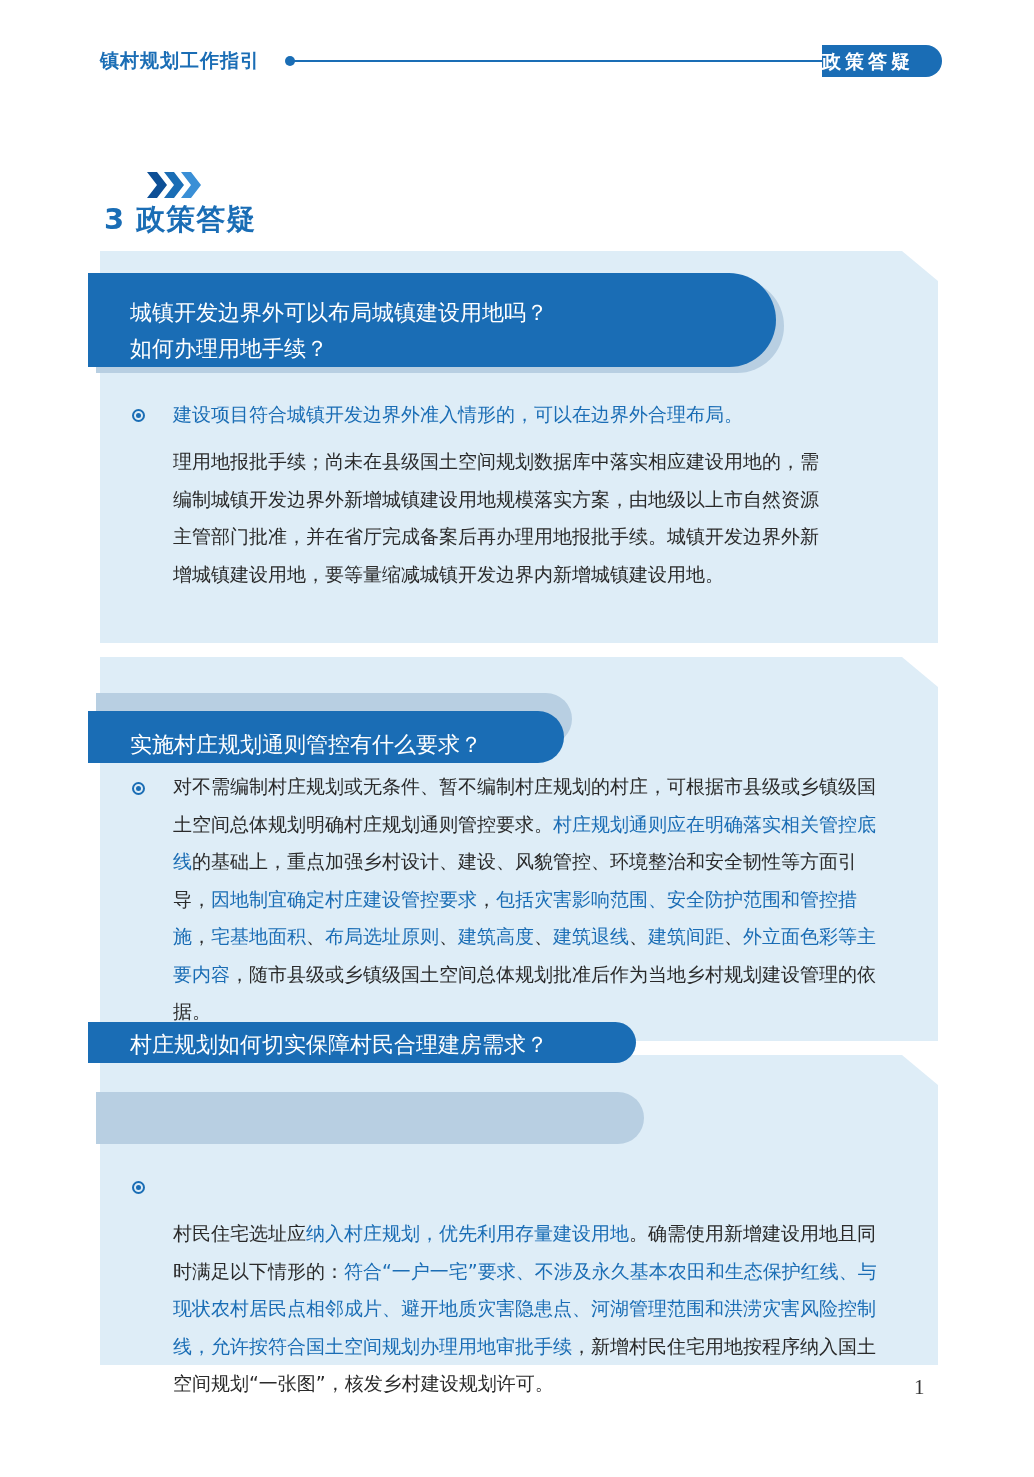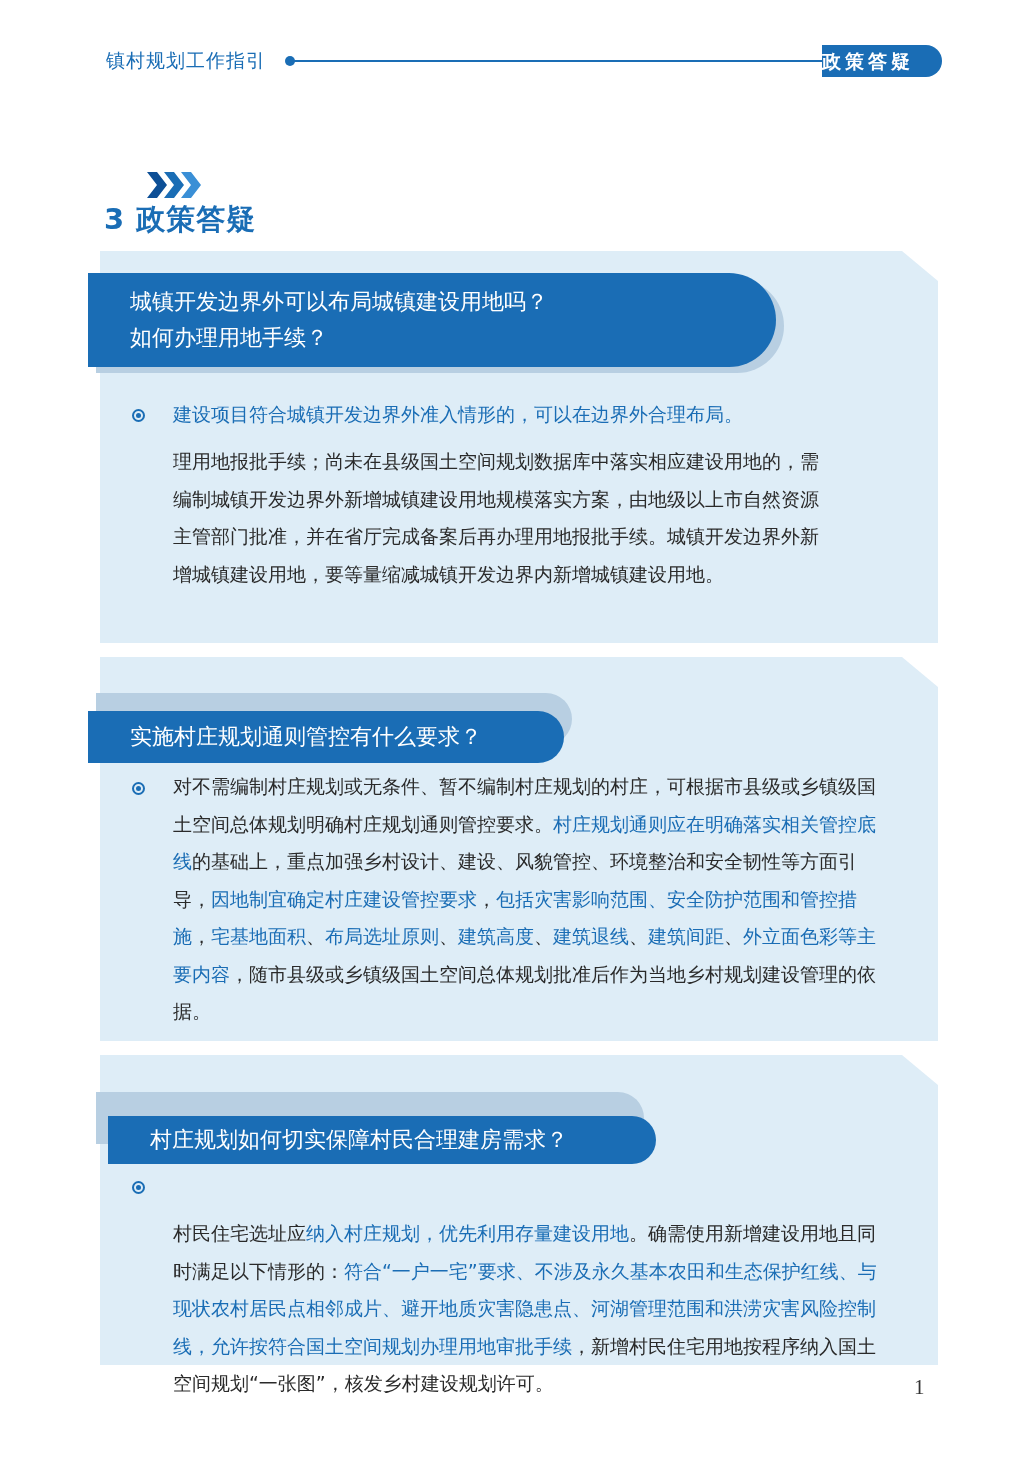--- a/index.html
+++ b/index.html
@@ -6,24 +6,24 @@
     html, body {
       width: 1034px;
       height: 1477px;
       background: #ffffff;
       font-family: "DejaVu Sans", "Liberation Sans", sans-serif;
       overflow: hidden;
       position: relative;
     }
     .header-left {
       position: absolute;
-      left: 106px;
+      left: 100px;
       top: 48px;
       font-size: 19px;
-      font-weight: normal;
+      font-weight: bold;
       color: #1a6db5;
       letter-spacing: 1px;
     }
     .header-dot {
       position: absolute;
       left: 285px;
       top: 56px;
       width: 10px;
       height: 10px;
       border-radius: 50%;
@@ -85,25 +85,25 @@
       position: absolute;
       left: 88px;
       background: #1a6db5;
       color: #ffffff;
       font-size: 22px;
       line-height: 36px;
       padding-left: 42px;
       border-radius: 0 50px 50px 0;
       display: flex;
       flex-direction: column;
-      justify-content: center;
+      justify-content: flex-end;
     }
     .q1 { top: 273px; width: 688px; height: 94px; }
     .q2 { top: 687px; width: 476px; height: 52px; margin-top: 24px; }
-    .q3 { top: 1116px; width: 548px; height: 48px; margin-left: 20px; }
+    .q3 { top: 1022px; width: 548px; height: 41px; }
     .q-banner-shadow {
       position: absolute;
       background: #b8cfe2;
       border-radius: 0 50px 50px 0;
     }
     .para {
       position: absolute;
       left: 173px;
       width: 712px;
       font-size: 19px;

